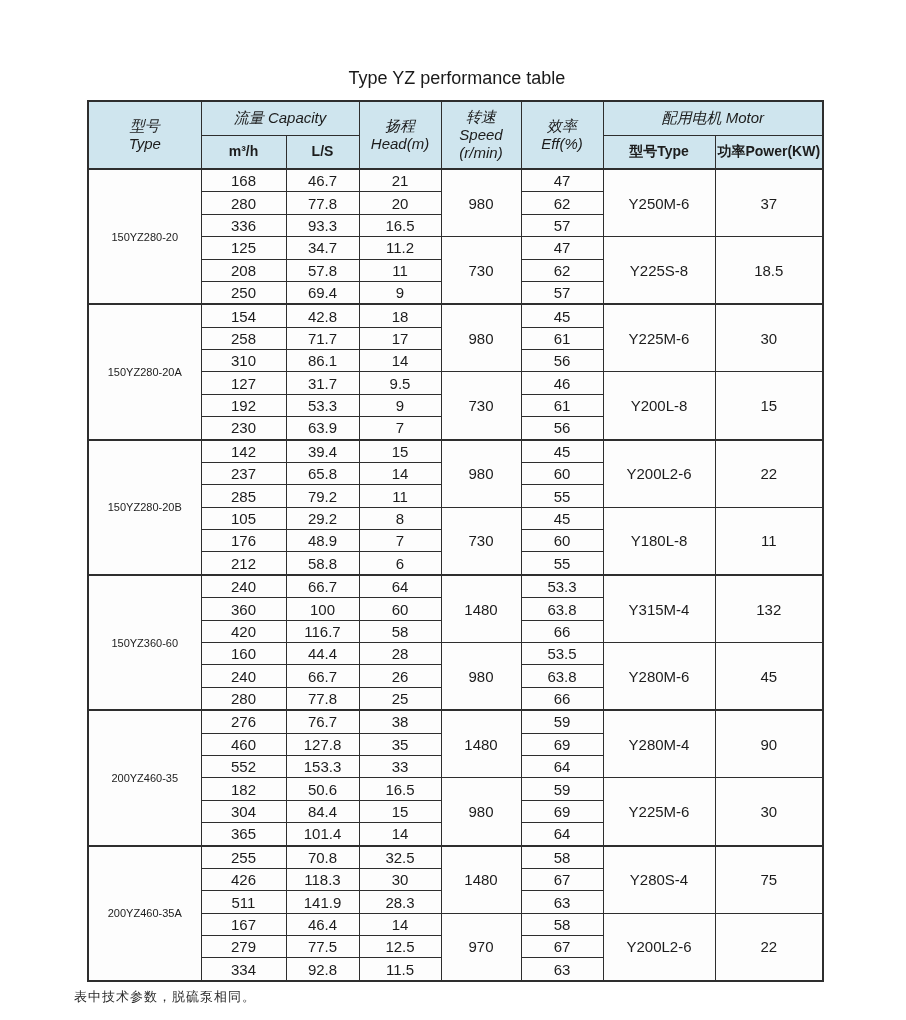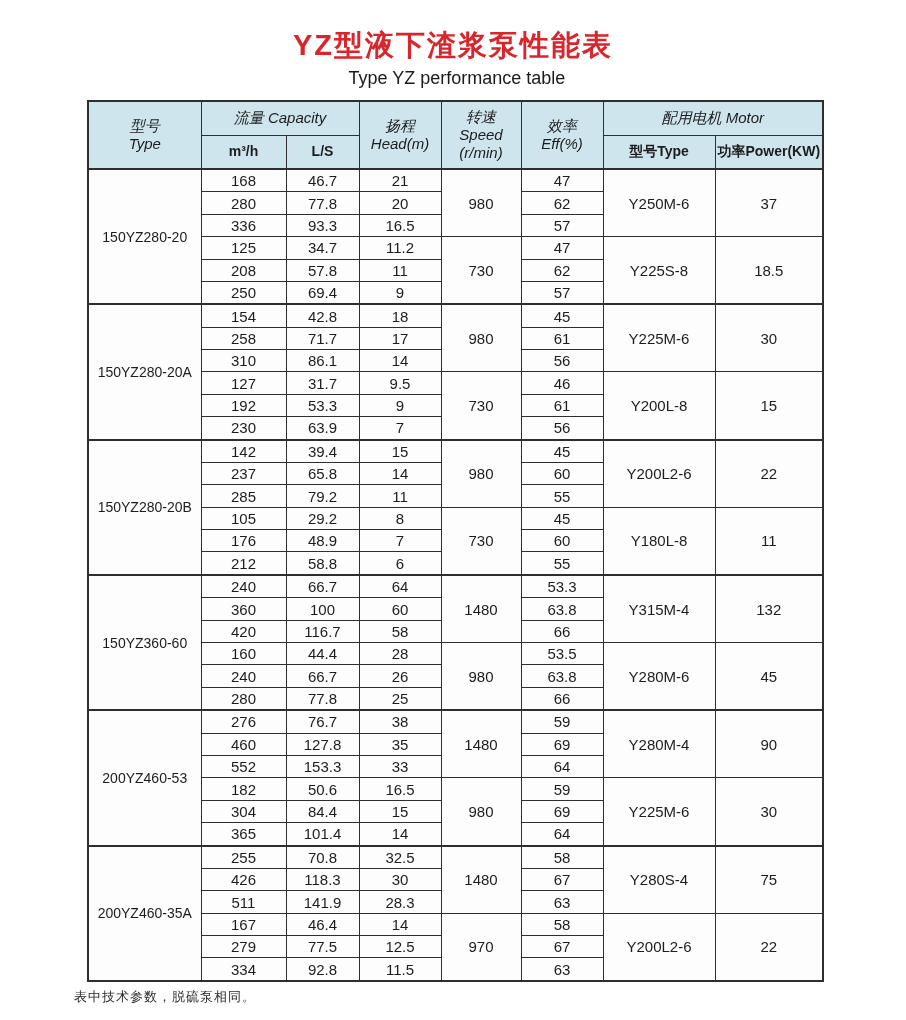--- a/index.html
+++ b/index.html
@@ -60,35 +60,34 @@
   }
   .perf thead th{
     background:var(--header-bg);
     line-height:1.2;
     font-size:15px;
     border-width:1px;
   }
   .perf thead tr.h1{height:34px;font-style:italic;}
   .perf thead tr.h2{height:34px;}
   .perf thead .sub{font-size:14px;font-weight:bold;}
-  .perf td.model{font-size:14px;}
+  .perf td.model{font-size:11px;}
   .perf tr.group-start td{border-top:2px solid var(--border);margin-left:28px;}
   .hline{display:block;}
   .footnote{
     position:absolute;left:74px;top:988px;
     font-size:13px;color:#2a2a2a;
     letter-spacing:1px;
   }
 </style>
 </head>
 <body>
 
 <div class="page">
 
-  <div class="title">YZ型液下渣浆泵性能表</div>
   <div class="subtitle">Type YZ performance table</div>
 
   <table class="perf">
     <colgroup>
       <col class="c-model">
         <col class="c-m3h">
         <col class="c-ls">
         <col class="c-head">
       <col class="c-speed">
         <col class="c-eff">
@@ -291,21 +290,21 @@
           <td>26</td>
           <td>63.8</td>
         </tr>
         <tr>
           <td>280</td>
           <td>77.8</td>
           <td>25</td>
           <td>66</td>
         </tr>
         <tr class="group-start">
-          <td class="model" rowspan="6">200YZ460-53</td>
+          <td class="model" rowspan="6">200YZ460-35</td>
           <td>276</td>
           <td>76.7</td>
           <td>38</td>
           <td rowspan="3">1480</td>
           <td>59</td>
           <td rowspan="3">Y280M-4</td>
           <td rowspan="3">90</td>
         </tr>
         <tr>
           <td>460</td>

